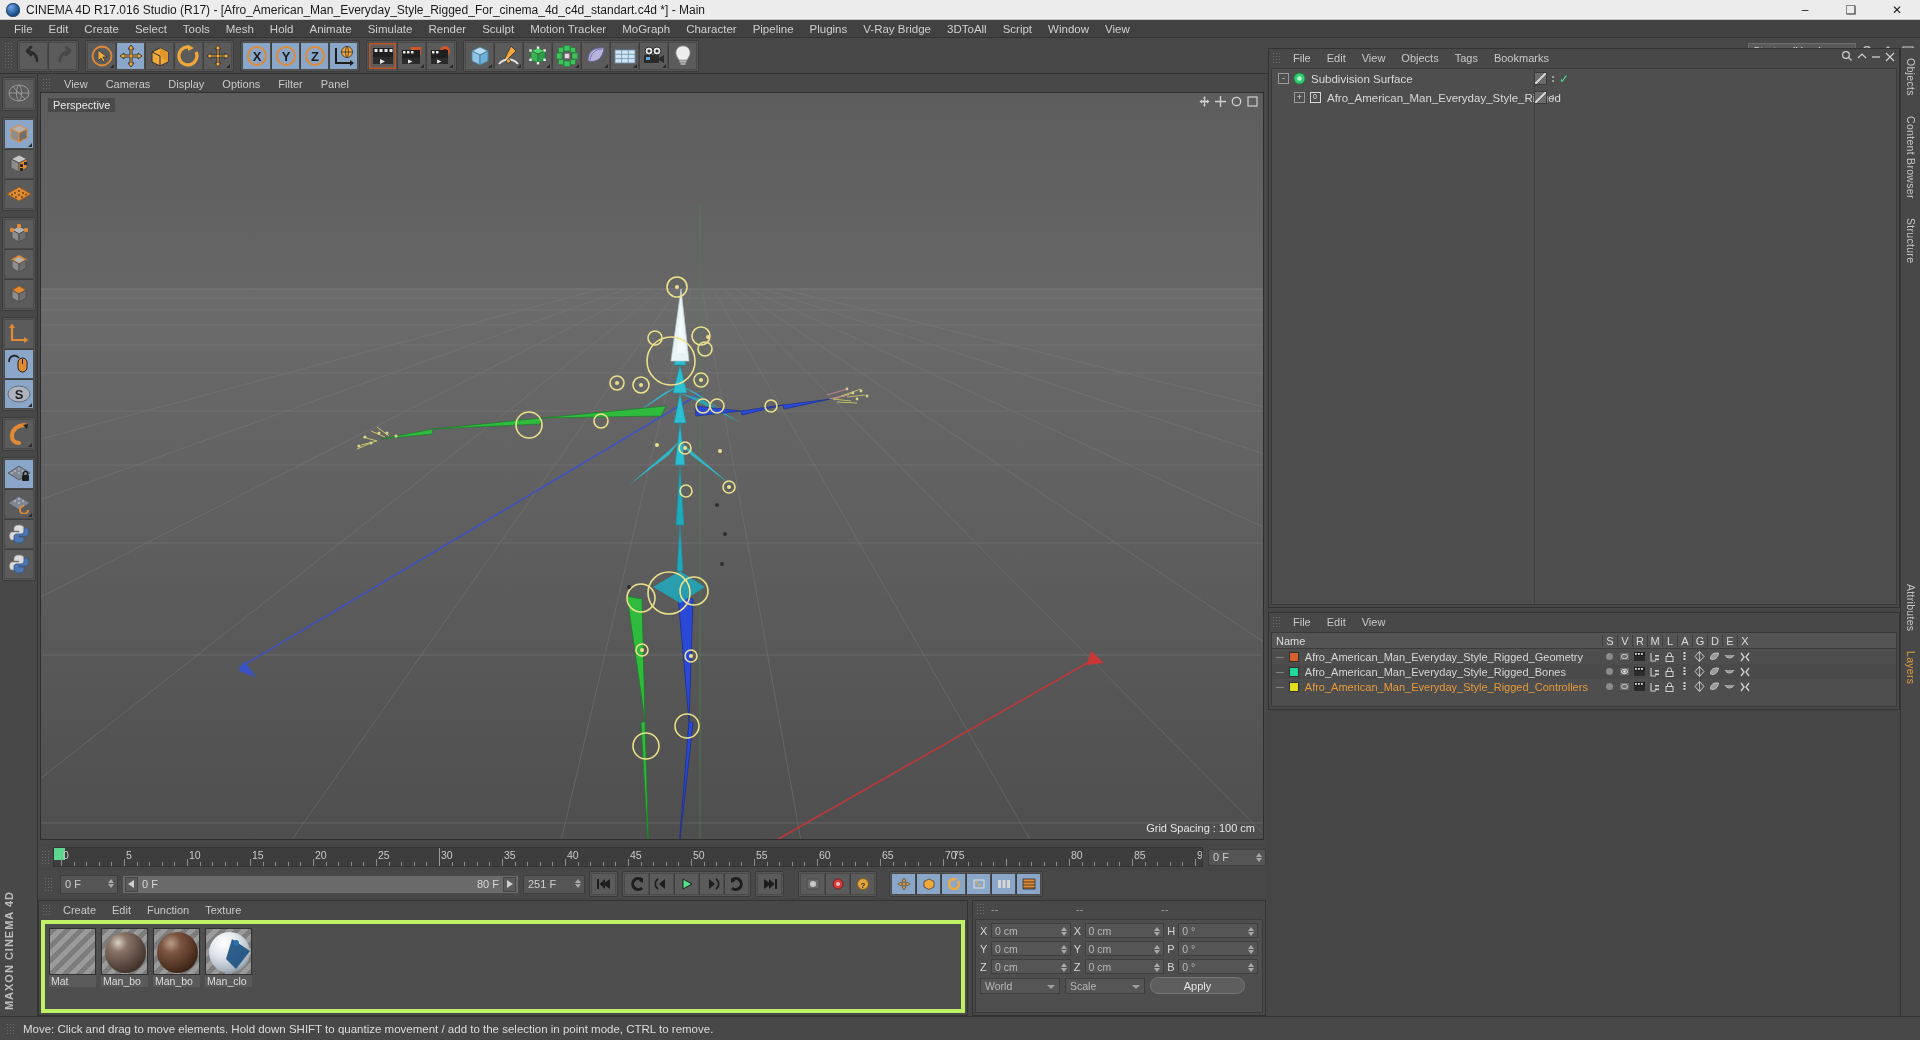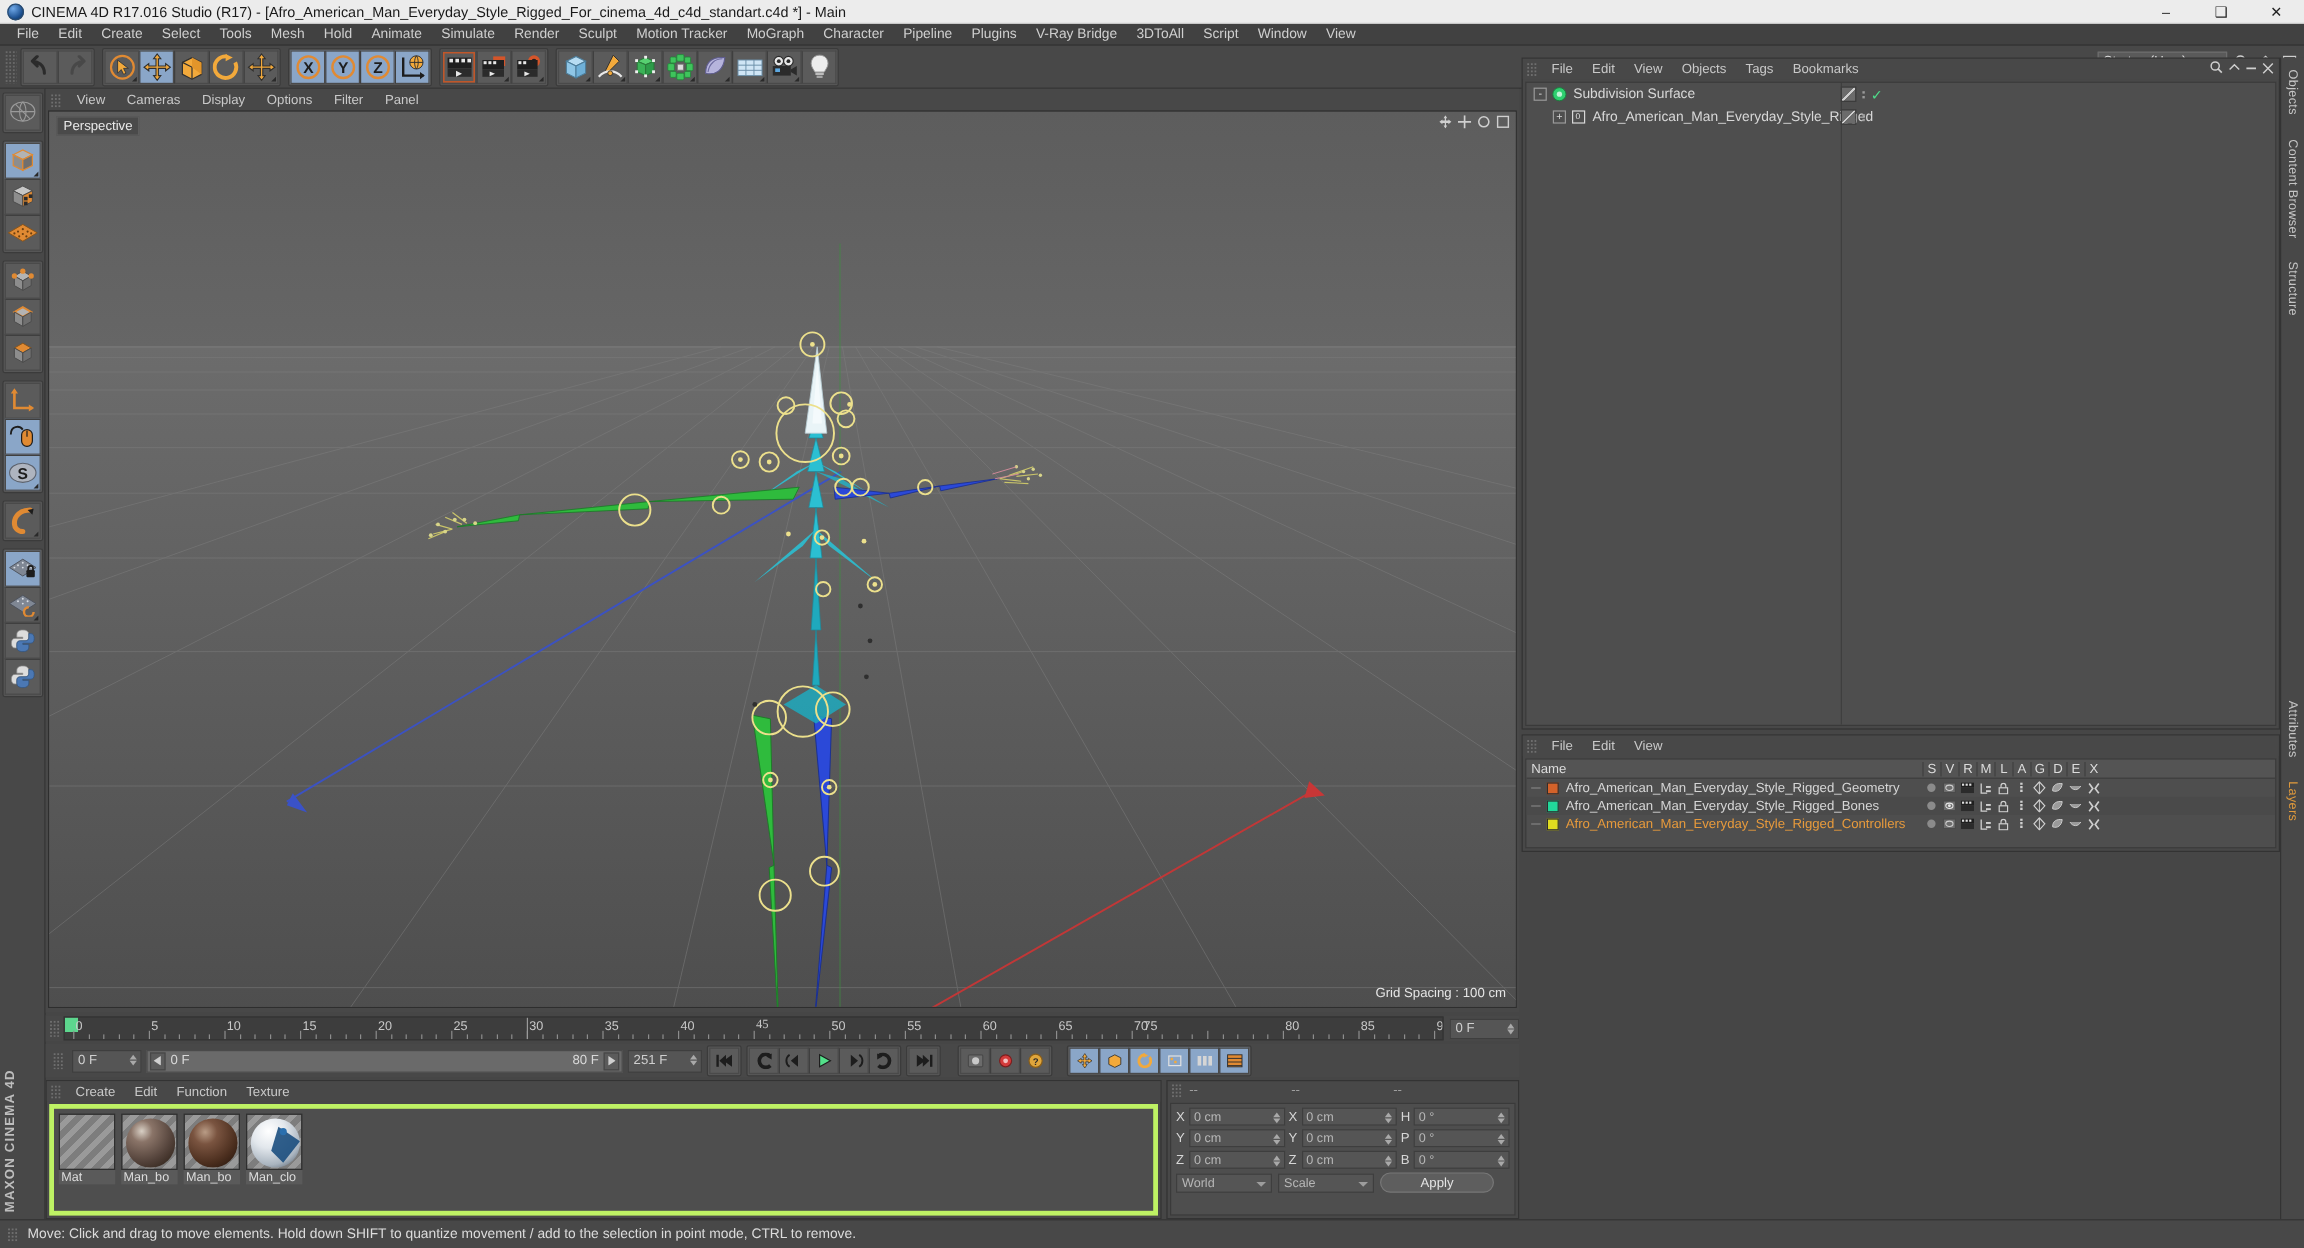--- a/index.html
+++ b/index.html
@@ -1272,21 +1272,21 @@
         <div class="tl-tick" style="left: 473.2px; height: 4px;"></div>
         <div class="tl-tick" style="left: 485.8px; height: 4px;"></div>
         <div class="tl-tick" style="left: 498.4px; height: 4px;"></div>
         <div class="tl-tick" style="left: 511px; height: 7px;"></div>
         <div class="tl-num" style="left: 513px;">40</div>
         <div class="tl-tick" style="left: 523.6px; height: 4px;"></div>
         <div class="tl-tick" style="left: 536.2px; height: 4px;"></div>
         <div class="tl-tick" style="left: 548.8px; height: 4px;"></div>
         <div class="tl-tick" style="left: 561.4px; height: 4px;"></div>
         <div class="tl-tick" style="left: 574px; height: 7px;"></div>
-        <div class="tl-num" style="left: 576px; font-family: Liberation Serif, serif;">45</div>
+        <div class="tl-num" style="left: 576px;">45</div>
         <div class="tl-tick" style="left: 586.6px; height: 4px;"></div>
         <div class="tl-tick" style="left: 599.2px; height: 4px;"></div>
         <div class="tl-tick" style="left: 611.8px; height: 4px;"></div>
         <div class="tl-tick" style="left: 624.4px; height: 4px;"></div>
         <div class="tl-tick" style="left: 637px; height: 7px;"></div>
         <div class="tl-num" style="left: 639px;">50</div>
         <div class="tl-tick" style="left: 649.6px; height: 4px;"></div>
         <div class="tl-tick" style="left: 662.2px; height: 4px;"></div>
         <div class="tl-tick" style="left: 674.8px; height: 4px;"></div>
         <div class="tl-tick" style="left: 687.4px; height: 4px;"></div>

